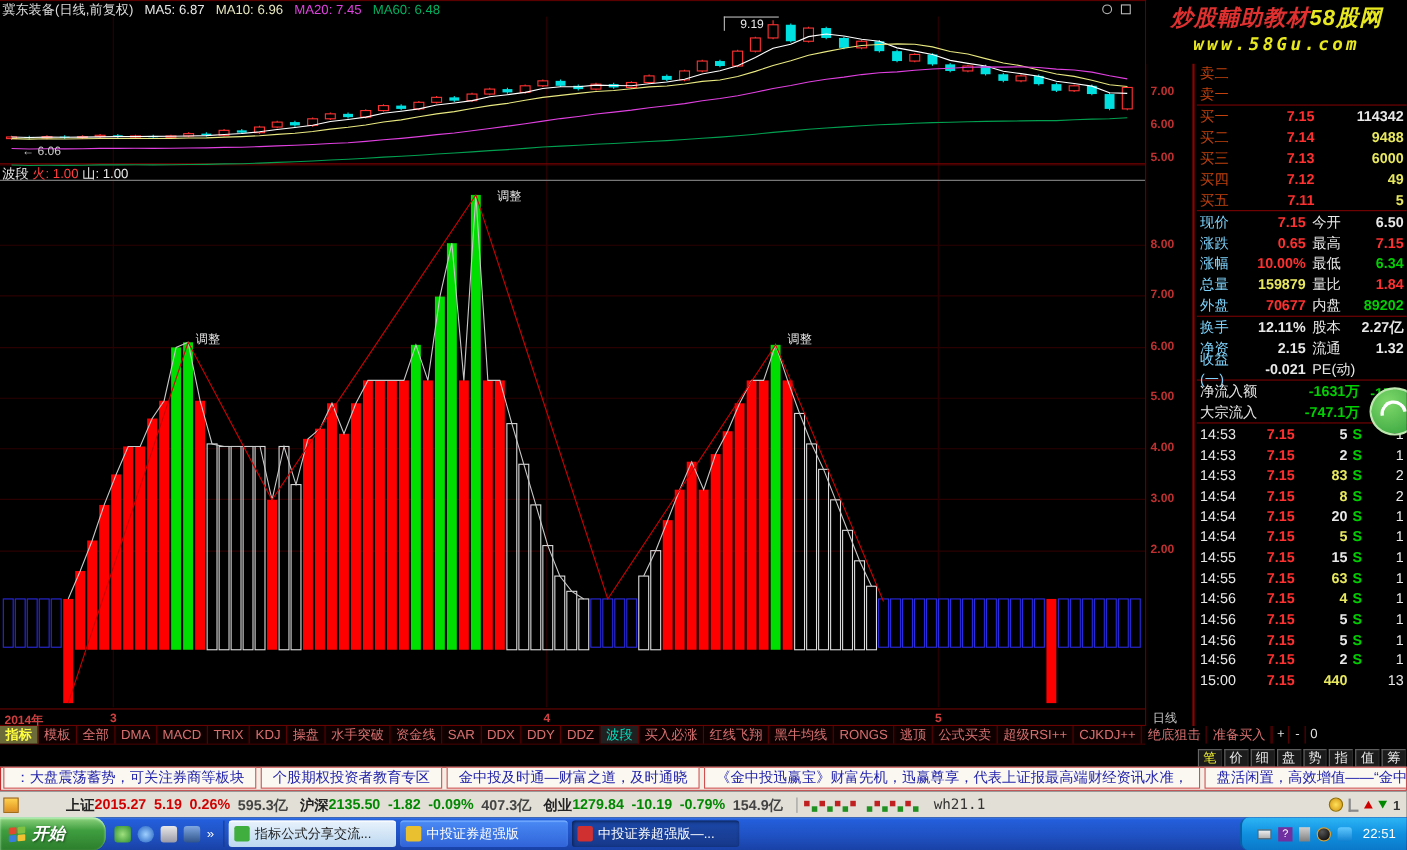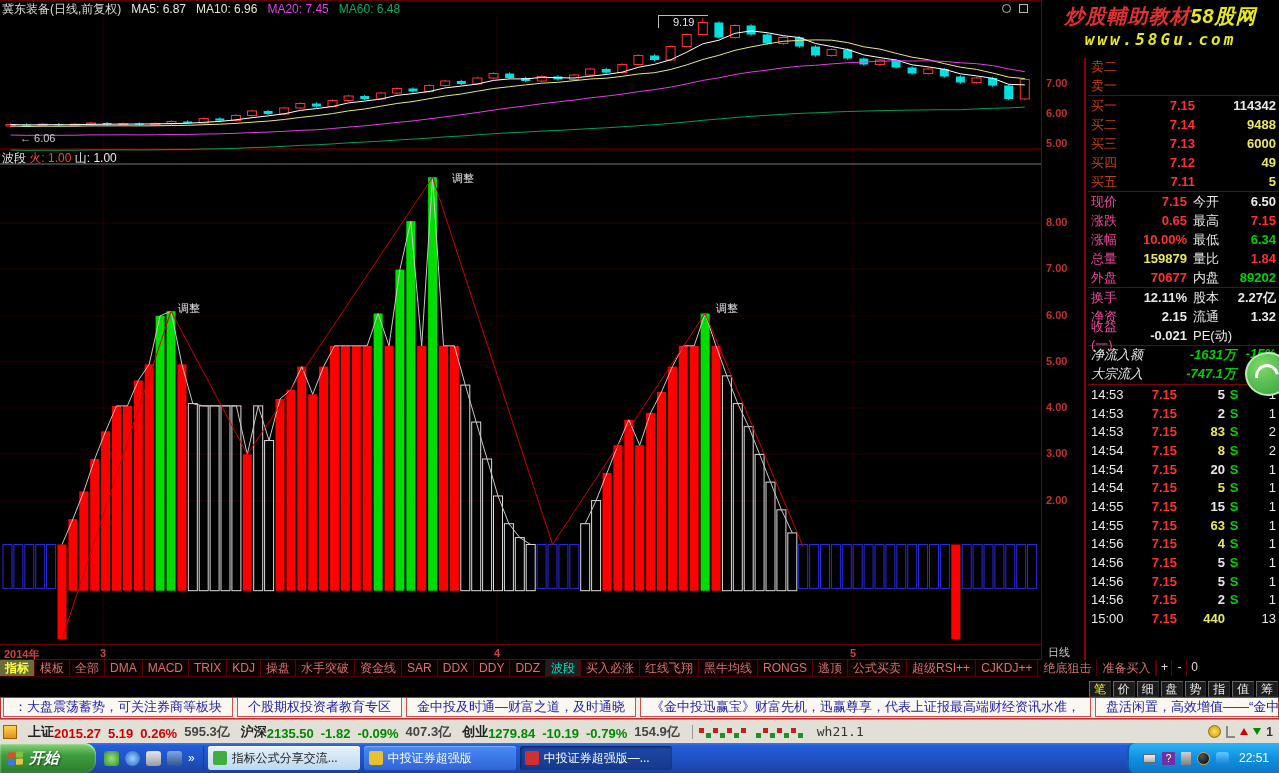--- a/index.html
+++ b/index.html
@@ -25,23 +25,23 @@
   .axlab { position:absolute; left:4px; color:#c03030; font-size:11px; font-weight:bold; }
   #period-label { position:absolute; left:6px; top:645px; color:#c8c8c8; font-size:11px; }
   
   #quote-panel { left:1088px; top:0; width:191px; height:697px; background:#000; color:#ddd; }
   .qrow { display:flex; align-items:center; height:19px; padding:0 3px; font-size:13px; }
   .qrow .lab { width:46px; color:#c2410c; }
   .qrow .pr { width:58px; text-align:right; font-weight:bold; }
   .qrow .vol { flex:1; text-align:right; font-weight:bold; }
   .sep { height:0; border-top:1px solid #7a0202; }
   .drow { display:flex; align-items:center; height:19px; padding:0 3px; font-size:13px; }
-  .drow .l1 { width:40px; color:#ec4899; } .drow .v1 { width:56px; text-align:right; font-weight:bold; }
+  .drow .l1 { width:40px; color:#7dd3fc; } .drow .v1 { width:56px; text-align:right; font-weight:bold; }
   .drow .l2 { width:44px; margin-left:6px; color:#e8e8e8; } .drow .v2 { flex:1; text-align:right; font-weight:bold; }
-  .frow { display:flex; align-items:flex-start; height:19px; padding:0 3px; font-size:13px;font-style:italic; }
+  .frow { display:flex; align-items:flex-end; height:19px; padding:0 3px; font-size:13px; }
   .frow .l { width:76px; color:#e8e8e8; } .frow .v { flex:1; text-align:right; color:#00d000; font-weight:bold; }
   .frow .p { width:40px; text-align:right; color:#00d000; font-weight:bold; }
   .trow { display:flex; align-items:center; height:18.7px; padding:0 3px; font-size:13px; }
   .trow .tm { width:40px; color:#e8e8e8; } .trow .tp { width:46px; text-align:right; color:#ff3030; font-weight:bold; }
   .trow .tv { width:48px; text-align:right; font-weight:bold; } .trow .ts { width:18px; text-align:center; color:#00d000; font-weight:bold; }
   .trow .tc { flex:1; text-align:right; color:#e8e8e8; }
   .w { color:#e8e8e8; } .r { color:#ff3030; } .g { color:#00d000; } .y { color:#e8e860; }
   #quote-tabs { position:absolute; left:0; top:681px; width:191px; height:16px; display:flex; }
   .qtab { flex:1; margin:0 1px; text-align:center; font-size:12px; line-height:15px; background:#1c1c1c;
           border:1px solid #555; border-color:#666 #2a2a2a #2a2a2a #666; color:#e8e8e8; }
@@ -679,21 +679,21 @@
         <span class="iseg">个股期权投资者教育专区</span>
         <span class="iseg">金中投及时通—财富之道，及时通晓</span>
         <span class="iseg">《金中投迅赢宝》财富先机，迅赢尊享，代表上证报最高端财经资讯水准，</span>
         <span class="iseg">盘活闲置，高效增值——“金中投</span>
       </span>
 
   </div>
 
   <div id="index-bar" class="abs">
     <div class="ic"></div>
-    <span id="idx-items" style="display: flex; align-items: flex-end;">
+    <span id="idx-items" style="display: flex; align-items: flex-start; margin-left: 32px;">
         <span class="idx-name idx-gap">上证</span>
         <span class="idx-up">2015.27</span>
         <span class="idx-up idx-gap">5.19</span>
         <span class="idx-up idx-gap">0.26%</span>
         <span class="idx-amt idx-gap">595.3亿</span>
         <span class="idx-name idx-gap">沪深</span>
         <span class="idx-dn">2135.50</span>
         <span class="idx-dn idx-gap">-1.82</span>
         <span class="idx-dn idx-gap">-0.09%</span>
         <span class="idx-amt idx-gap">407.3亿</span>

